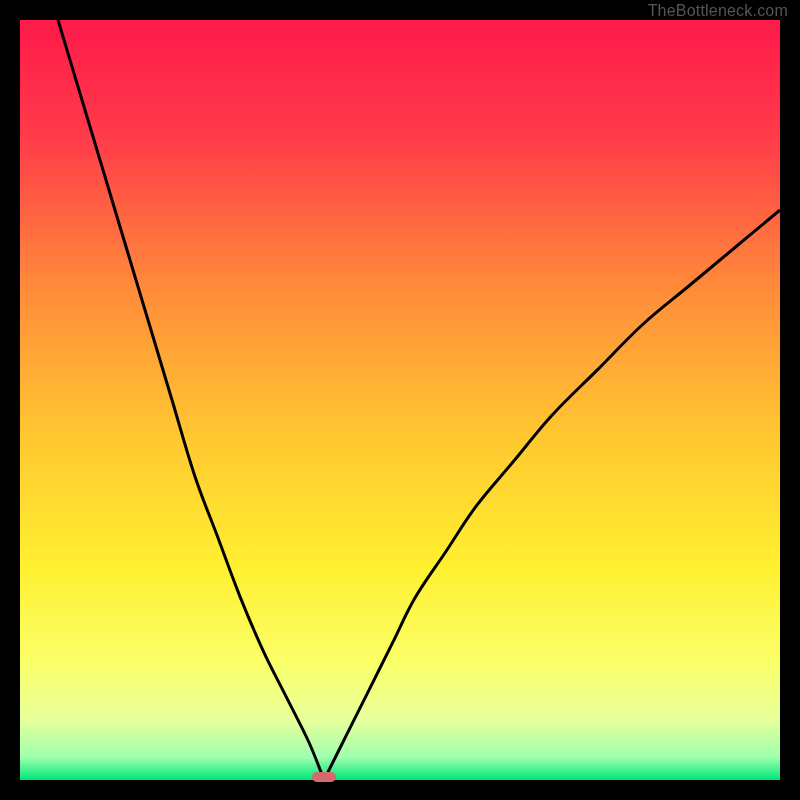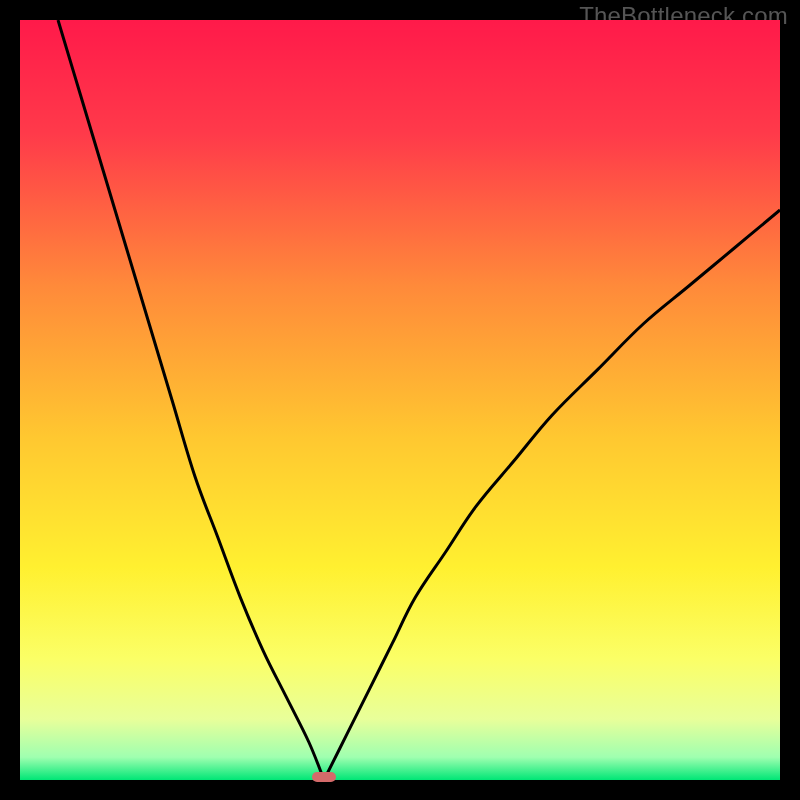--- a/index.html
+++ b/index.html
@@ -38,21 +38,21 @@
     left: 0;
     top: 0;
     width: 100%;
     height: 100%;
   }
   .watermark {
     position: absolute;
     top: 2px;
     right: 12px;
     color: #555;
-    font-size: 24px;
+    font-size: 16px;
     font-weight: 500;
     letter-spacing: 0.2px;
   }
   .minimum-marker {
     position: absolute;
     width: 24px;
     height: 10px;
     border-radius: 5px;
     transform: translate(-50%, -50%);
   }

